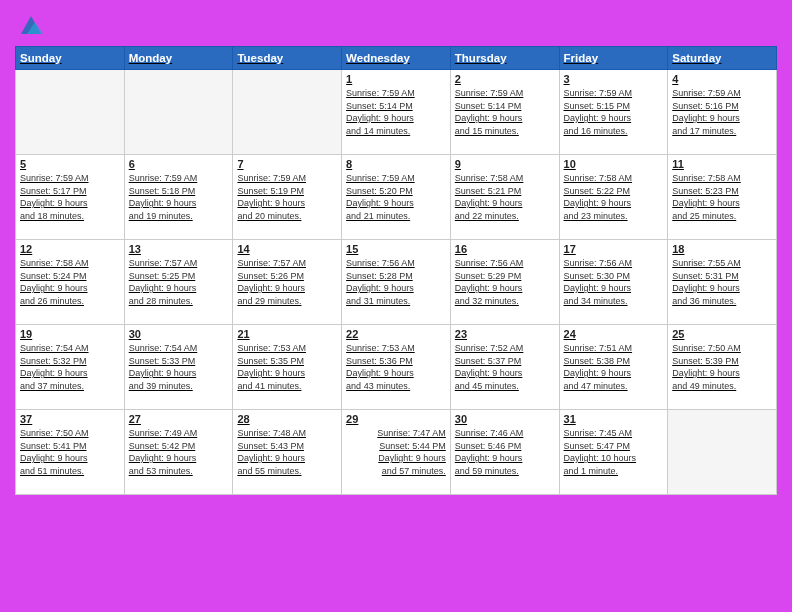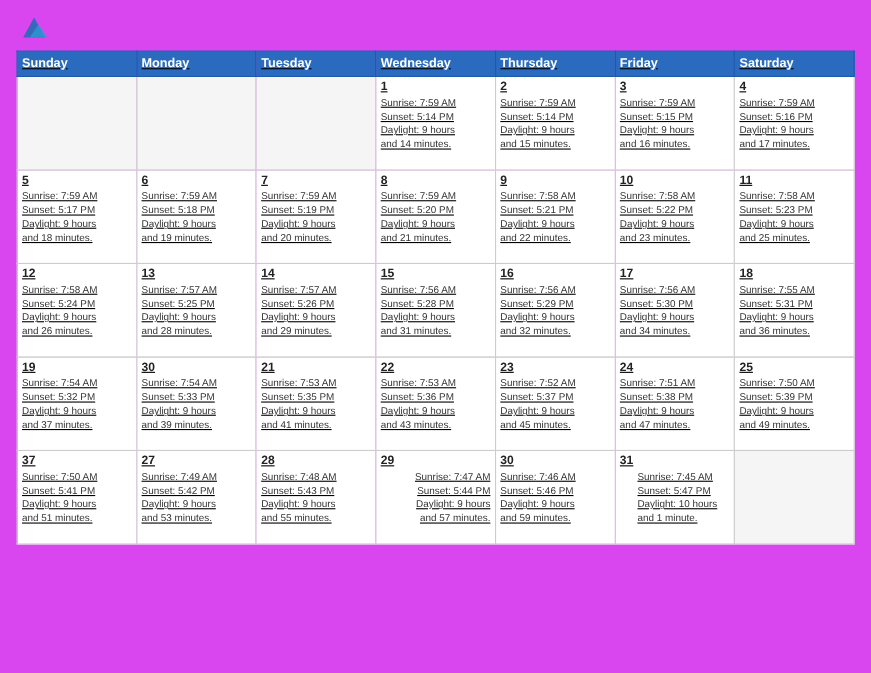--- a/index.html
+++ b/index.html
@@ -347,21 +347,21 @@
           </td>
           <td>
             <div class="day-number">30</div>
             <div class="cell-info" style="white-space: pre-line;">Sunrise: 7:46 AM
 Sunset: 5:46 PM
 Daylight: 9 hours
 and 59 minutes.</div>
           </td>
           <td>
             <div class="day-number">31</div>
-            <div class="cell-info" style="white-space: pre-line; margin-left: 16px;">Sunrise: 7:45 AM
+            <div class="cell-info" style="white-space: pre-line;">Sunrise: 7:45 AM
 Sunset: 5:47 PM
 Daylight: 10 hours
 and 1 minute.</div>
           </td>
           <td class="empty"></td>
         </tr>
       </tbody>
   </table>
 </div>
 

